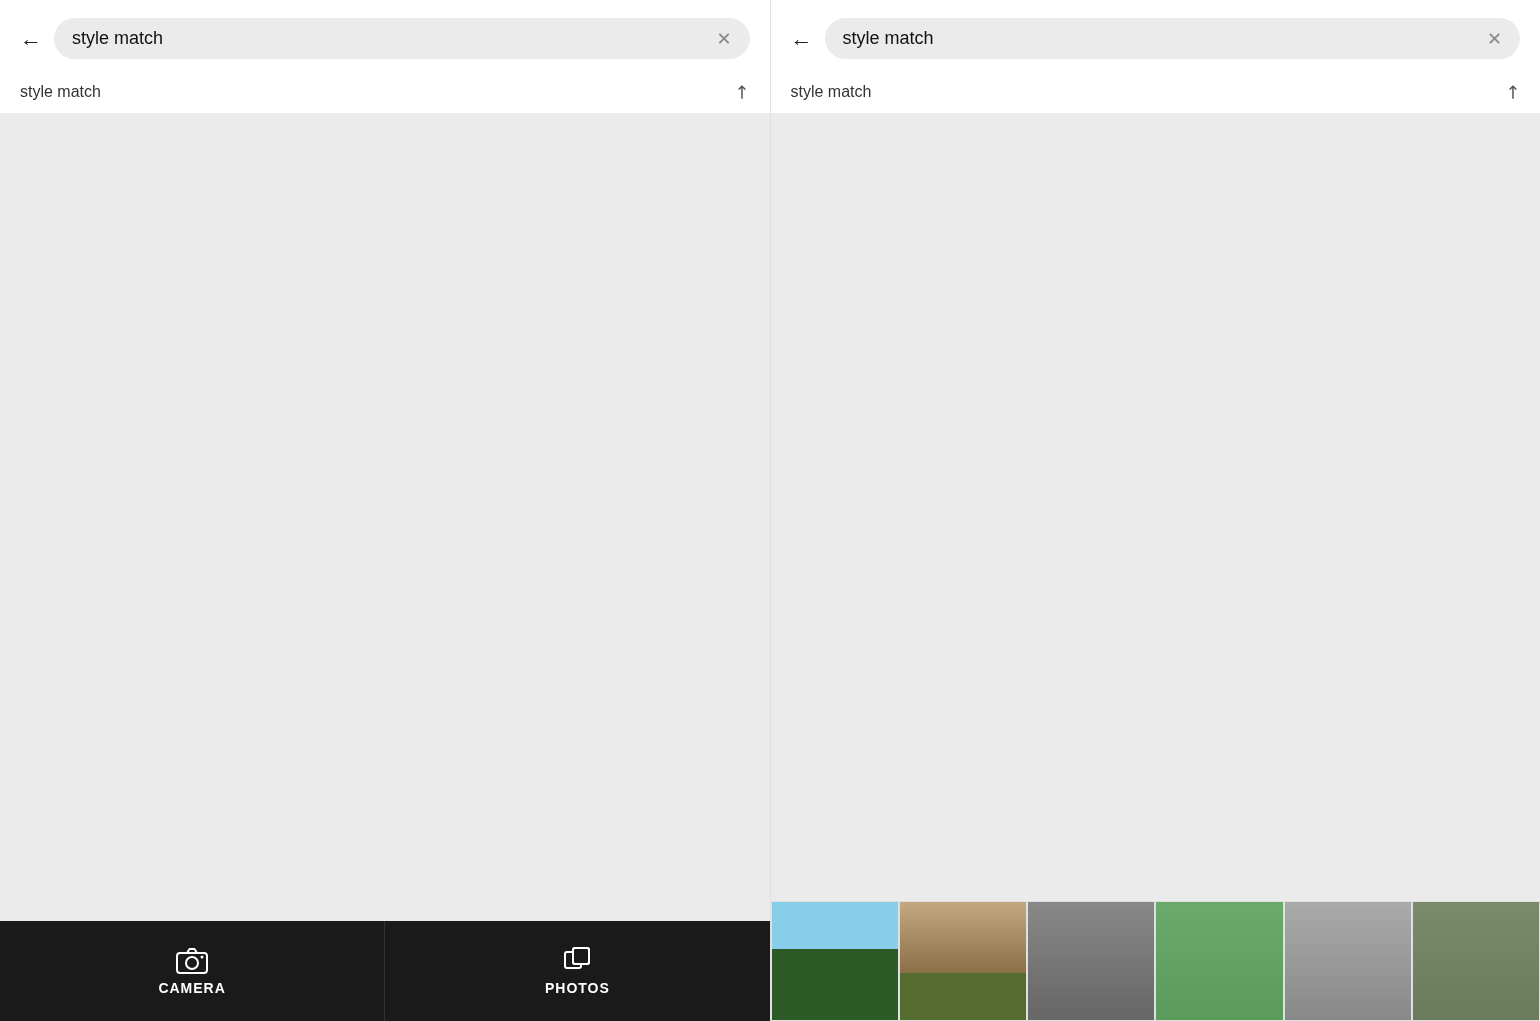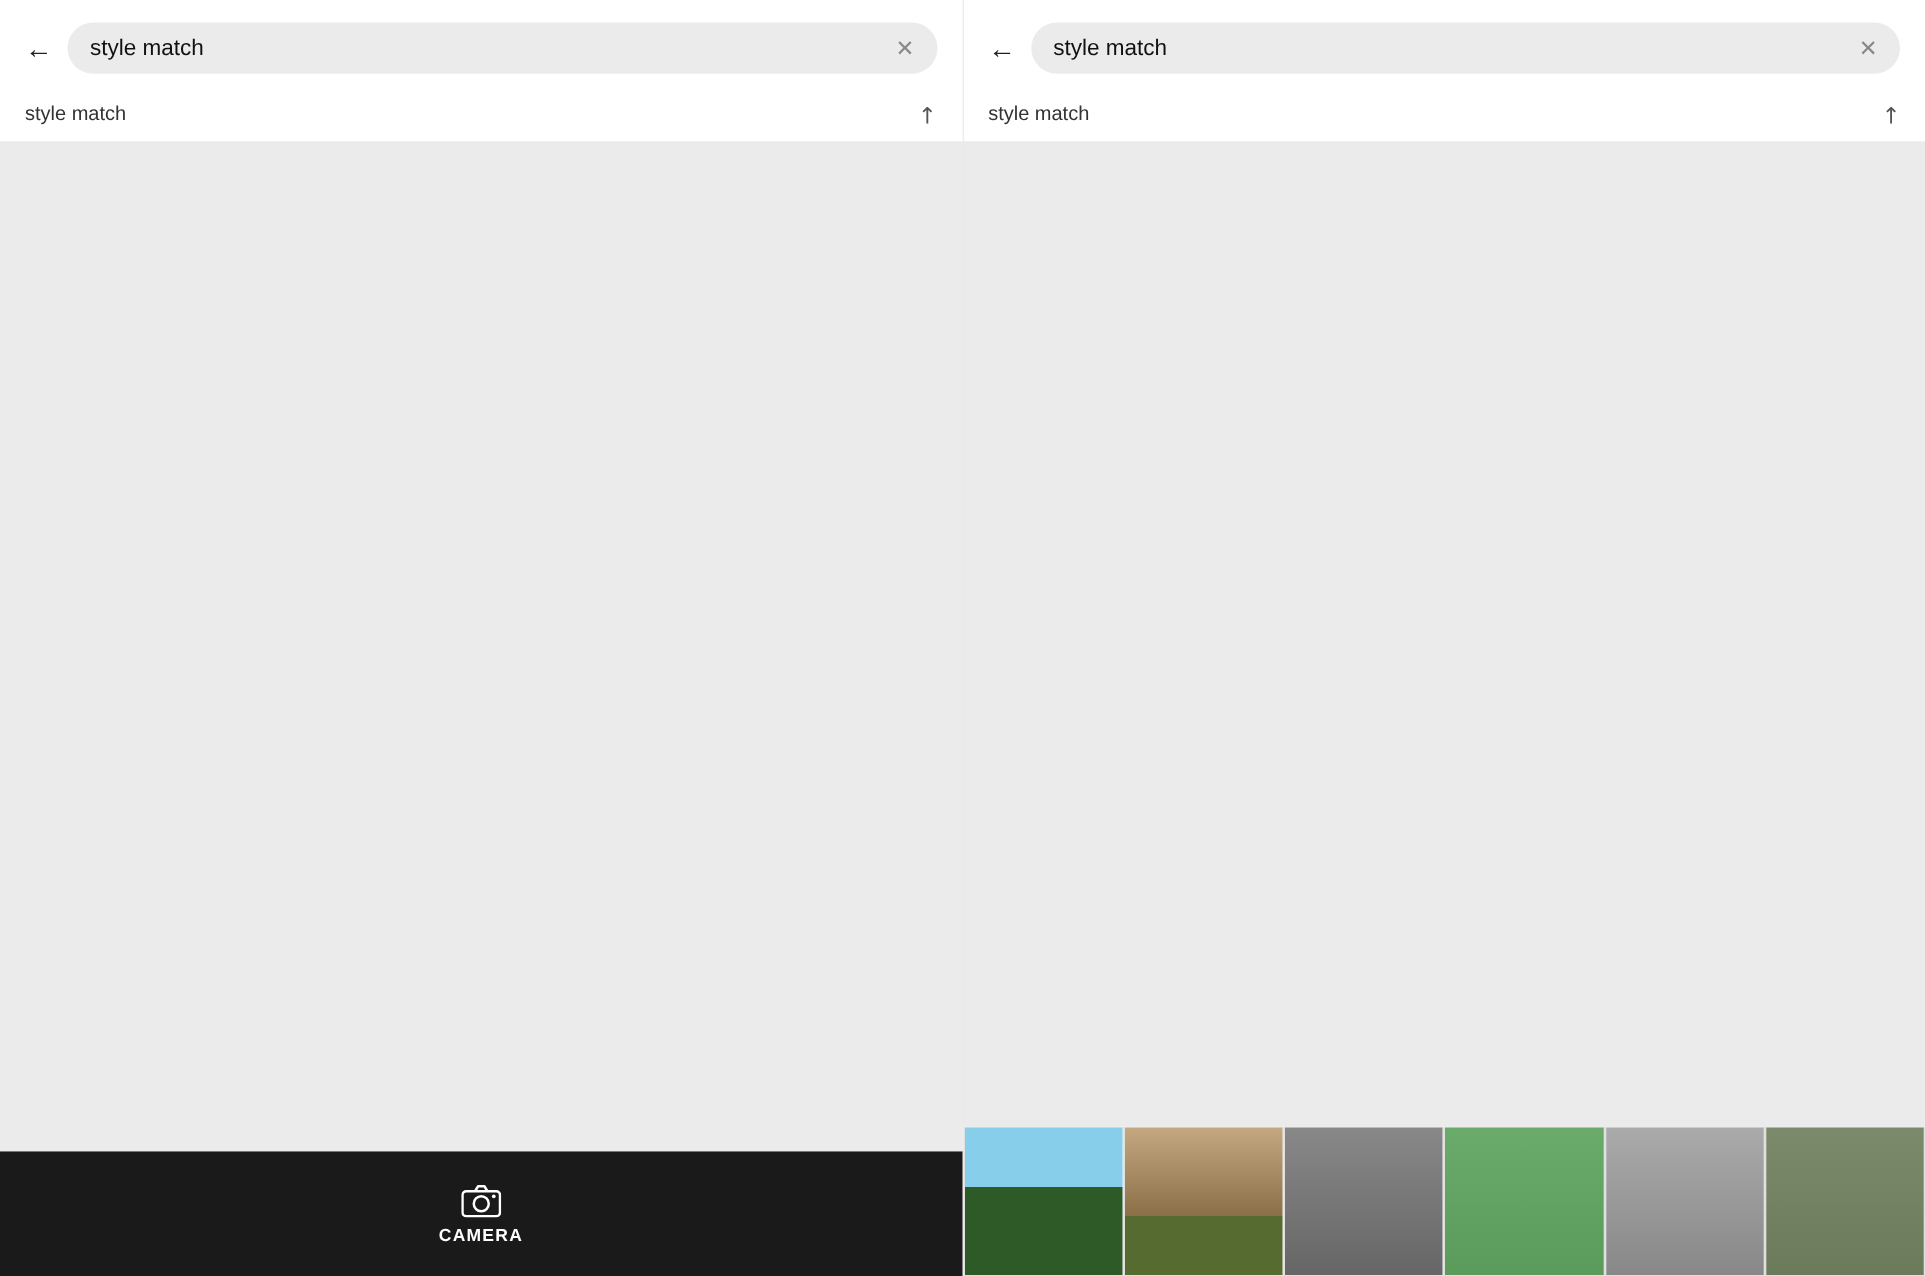--- a/index.html
+++ b/index.html
@@ -206,20 +206,29 @@
     <button class="bottom-btn">
 
       <svg class="camera-icon-svg" viewBox="0 0 32 28" fill="none" xmlns="http://www.w3.org/2000/svg">
         <rect x="1" y="7" width="30" height="20" rx="3" stroke="white" stroke-width="2" fill="none"></rect>
         <circle cx="16" cy="17" r="6" stroke="white" stroke-width="2" fill="none"></circle>
         <path d="M11 7 L13.5 3 H18.5 L21 7" stroke="white" stroke-width="2" fill="none" stroke-linejoin="round"></path>
         <circle cx="26" cy="11" r="1.5" fill="white"></circle>
       </svg>
       <span>CAMERA</span>
     </button>
+    <button class="bottom-btn">
+
+      <svg class="photos-icon-svg" viewBox="0 0 28 28" fill="none" xmlns="http://www.w3.org/2000/svg">
+        <rect x="2" y="6" width="16" height="16" rx="2" stroke="white" stroke-width="2" fill="none"></rect>
+        <rect x="10" y="2" width="16" height="16" rx="2" stroke="white" stroke-width="2" fill="#1a1a1a"></rect>
+        <rect x="10" y="2" width="16" height="16" rx="2" stroke="white" stroke-width="2" fill="none"></rect>
+      </svg>
+      <span>PHOTOS</span>
+    </button>
   </div>
 </div>
 
 <div class="right-panel">
 
   <div class="search-bar-area">
     <span class="back-arrow">←</span>
     <div class="search-input-wrap">
       <input type="text" value="style match" style="">
       <button class="clear-btn">✕</button>

